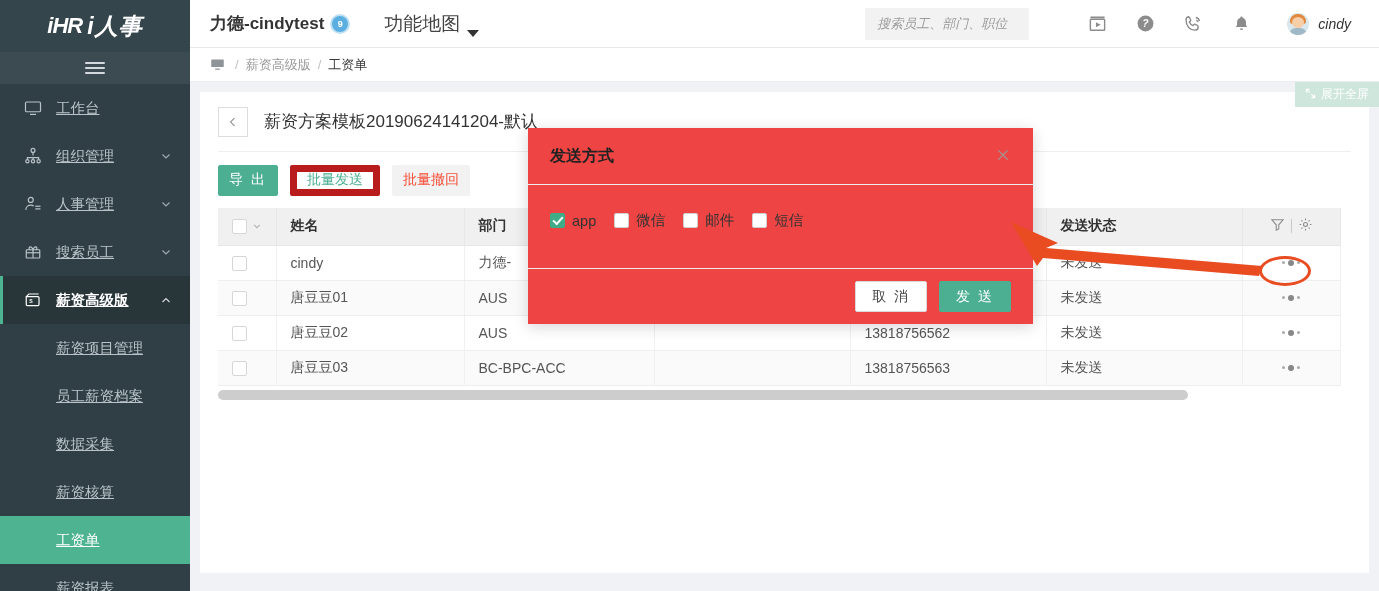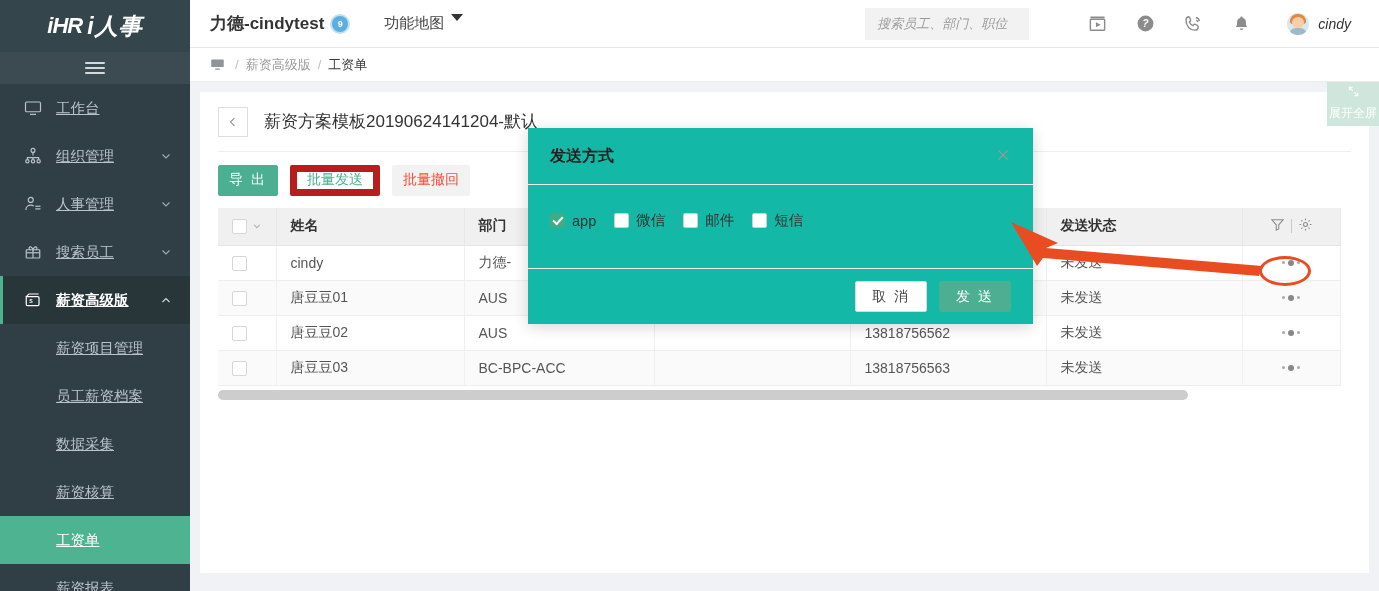--- a/index.html
+++ b/index.html
@@ -102,22 +102,22 @@
     cursor: pointer;
   }
   .badge-ic {
     width: 16px; height: 16px; border-radius: 50%;
     background: #5aaee0;
     display: inline-flex; align-items: center; justify-content: center;
     color: #fff; font-size: 9px; font-weight: bold;
     box-shadow: 0 0 0 2px #bfe0f2;
   }
   .funcmap {
-    margin-left: 36px; font-size: 15px; color: #444;
-    display: flex; align-items: flex-start; gap: 7px; cursor: pointer;
+    margin-left: 36px; font-size: 19px; color: #444;
+    display: flex; align-items: flex-end; gap: 7px; cursor: pointer;
   }
   .caret-down {
     width: 0; height: 0; border-left: 6px solid transparent;
     border-right: 6px solid transparent; border-top: 7px solid #333;
   }
   .topbar-right {
     margin-left: auto; display: flex; align-items: center; gap: 0; padding-right: 28px; font-style: italic;
   }
   .search-box {
     width: 164px; height: 32px; background: #f2f2f2;
@@ -159,23 +159,23 @@
   .monitor-ic { margin-right: 3px; display: inline-flex; }
 
   
   .content {
     flex: 1; background: #f0f2f5; position: relative; padding: 10px 10px 0 10px;
     overflow: hidden;
   }
   .fullscreen-btn {
     position: absolute; right: 0px; top: 0px;
     background: #cfe6dd; color: #ffffff;
-    font-size: 12px; padding: 4px 2px;
+    font-size: 12px; padding: 4px 10px;
     display: flex; align-items: center; gap: 5px;
-    cursor: pointer; z-index: 6; flex-direction: column;
+    cursor: pointer; z-index: 6;
   }
   .card {
     background: #ffffff;
     height: 481px;
     position: relative;
     padding: 0 18px;
   }
   .card-head {
     height: 60px; display: flex; align-items: center; gap: 16px;
     border-bottom: 1px solid #eeeeee;
@@ -228,21 +228,21 @@
 
   
   .annot-circle {
     position: absolute; left: 1259px; top: 256px;
     width: 52px; height: 30px; border: 3px solid #e84c20;
     border-radius: 50%; z-index: 30; pointer-events: none;
   }
   .annot-arrow { position: absolute; left: 0; top: 0; z-index: 31; pointer-events: none; }
   .modal {
     position: absolute; left: 528px; top: 128px; width: 505px;
-    background: #14b8a6; box-shadow: 0 3px 14px rgba(0,0,0,.16);
+    background: #ef4444; box-shadow: 0 3px 14px rgba(0,0,0,.16);
     z-index: 21;
   }
   .modal-head {
     height: 57px; display: flex; align-items: center;
     padding: 0 22px; border-bottom: 1px solid #ececec;
   }
   .modal-title { font-size: 16px; font-weight: bold; color: #222; }
   .modal-close {
     margin-left: auto; color: #9a9a9a; font-size: 17px; cursor: pointer; line-height: 1;
   }

